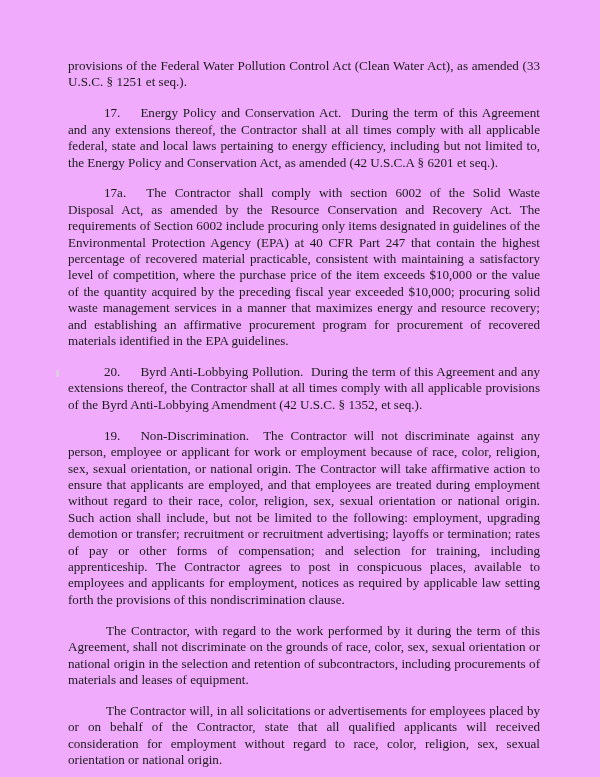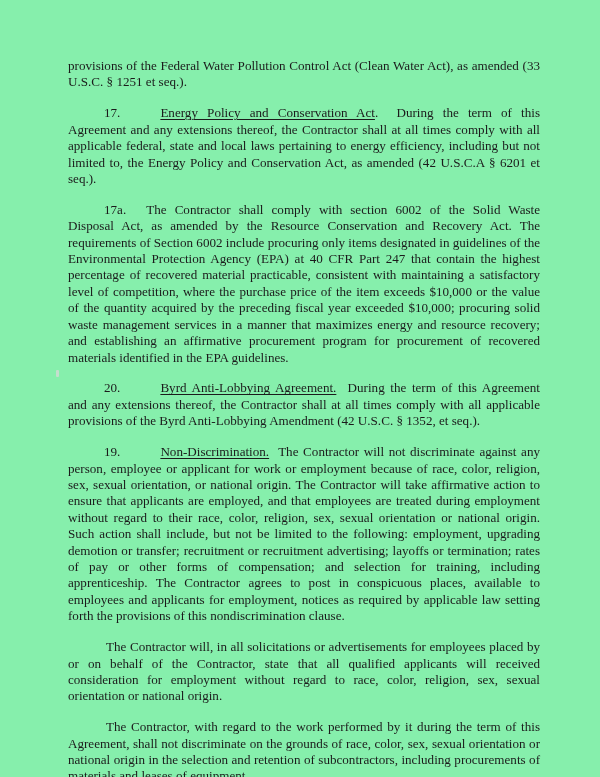--- a/index.html
+++ b/index.html
@@ -5,21 +5,21 @@
 <style>
   html, body {
     margin: 0;
     padding: 0;
     background: #ffffff;
   }
   .page {
     position: relative;
     width: 600px;
     height: 777px;
-    background: #86efac;
+    background: #f0abfc;
     overflow: hidden;
     box-sizing: border-box;
   }
   .content {
     position: absolute;
     left: 68px;
     top: 58px;
     width: 472px;
   }
   p.para {
@@ -42,23 +42,21 @@
   .num {
     display: inline-block;
     margin-left: 36px;
     margin-right: 20px;
   }
   .lead-indent {
     display: inline-block;
     width: 38px;
   }
   .heading-ul {
-    text-decoration: underline;
     text-underline-offset: 1.5px;
-    margin-left: 20px;
   }
   .scan-mark {
     position: absolute;
     left: 56px;
     top: 370px;
     width: 3px;
     height: 7px;
     background: #d8d8d8;
     border-radius: 1px;
     opacity: 0.75;
@@ -79,29 +77,29 @@
 
     <p class="para indented">
       <span class="num">17.</span><span class="heading-ul">Energy Policy and Conservation Act</span><span>.</span>&nbsp; <span>During the term of this Agreement and any extensions thereof, the Contractor shall at all times comply with all applicable federal, state and local laws pertaining to energy efficiency, including but not limited to, the Energy Policy and Conservation Act, as amended (42 U.S.C.A § 6201 et seq.).</span>
     </p>
 
     <p class="para indented">
       <span class="num">17a.</span><span>The Contractor shall comply with section 6002 of the Solid Waste Disposal Act, as amended by the Resource Conservation and Recovery Act. The requirements of Section 6002 include procuring only items designated in guidelines of the Environmental Protection Agency (EPA) at 40 CFR Part 247 that contain the highest percentage of recovered material practicable, consistent with maintaining a satisfactory level of competition, where the purchase price of the item exceeds $10,000 or the value of the quantity acquired by the preceding fiscal year exceeded $10,000; procuring solid waste management services in a manner that maximizes energy and resource recovery; and establishing an affirmative procurement program for procurement of recovered materials identified in the EPA guidelines.</span>
     </p>
 
     <p class="para indented">
-      <span class="num">20.</span><span class="heading-ul">Byrd Anti-Lobbying Agreement.</span>&nbsp; <span>During the term of this Agreement and any extensions thereof, the Contractor shall at all times comply with all applicable provisions of the Byrd Anti-Lobbying Amendment (42 U.S.C. § 1352, et seq.).</span>
+      <span class="num">20.</span><span class="heading-ul">Byrd Anti-Lobbying Pollution.</span>&nbsp; <span>During the term of this Agreement and any extensions thereof, the Contractor shall at all times comply with all applicable provisions of the Byrd Anti-Lobbying Amendment (42 U.S.C. § 1352, et seq.).</span>
     </p>
 
     <p class="para indented">
       <span class="num">19.</span><span class="heading-ul">Non-Discrimination.</span>&nbsp; <span>The Contractor will not discriminate against any person, employee or applicant for work or employment because of race, color, religion, sex, sexual orientation, or national origin. The Contractor will take affirmative action to ensure that applicants are employed, and that employees are treated during employment without regard to their race, color, religion, sex, sexual orientation or national origin. Such action shall include, but not be limited to the following: employment, upgrading demotion or transfer; recruitment or recruitment advertising; layoffs or termination; rates of pay or other forms of compensation; and selection for training, including apprenticeship. The Contractor agrees to post in conspicuous places, available to employees and applicants for employment, notices as required by applicable law setting forth the provisions of this nondiscrimination clause.</span>
     </p>
 
     <p class="para">
-      <span class="lead-indent"></span><span>The Contractor will, in all solicitations or advertisements for employees placed by or on behalf of the Contractor, state that all qualified applicants will received consideration for employment without regard to race, color, religion, sex, sexual orientation or national origin.</span>
+      <span class="lead-indent"></span><span>The Contractor, with regard to the work performed by it during the term of this Agreement, shall not discriminate on the grounds of race, color, sex, sexual orientation or national origin in the selection and retention of subcontractors, including procurements of materials and leases of equipment.</span>
     </p>
 
     <p class="para">
-      <span class="lead-indent"></span><span>The Contractor, with regard to the work performed by it during the term of this Agreement, shall not discriminate on the grounds of race, color, sex, sexual orientation or national origin in the selection and retention of subcontractors, including procurements of materials and leases of equipment.</span>
+      <span class="lead-indent"></span><span>The Contractor will, in all solicitations or advertisements for employees placed by or on behalf of the Contractor, state that all qualified applicants will received consideration for employment without regard to race, color, religion, sex, sexual orientation or national origin.</span>
     </p>
 
   </div>
 </div>
 
 </body></html>

